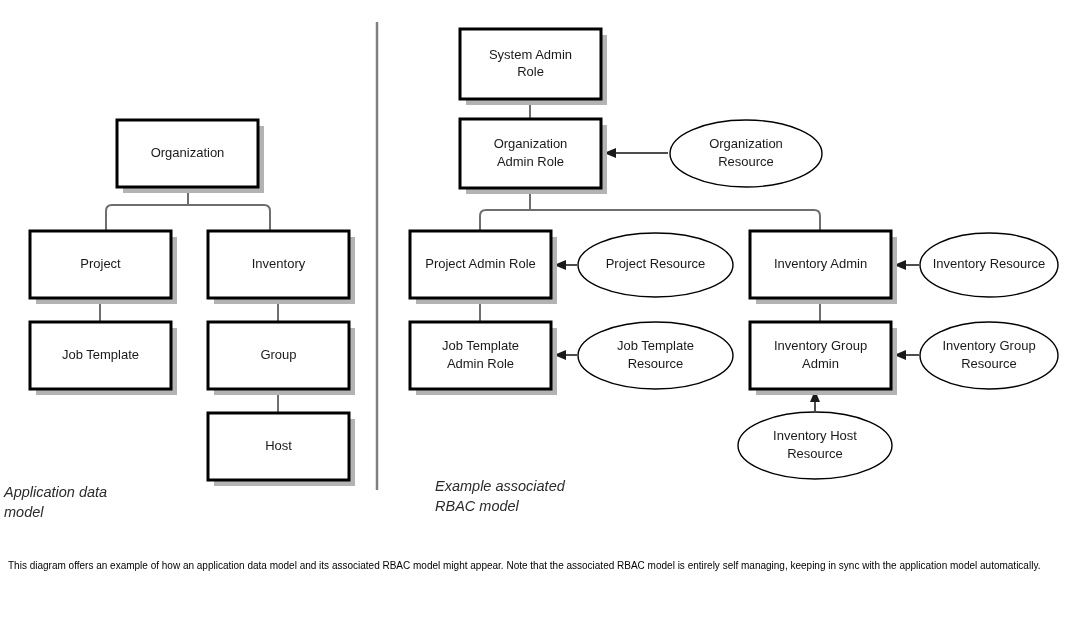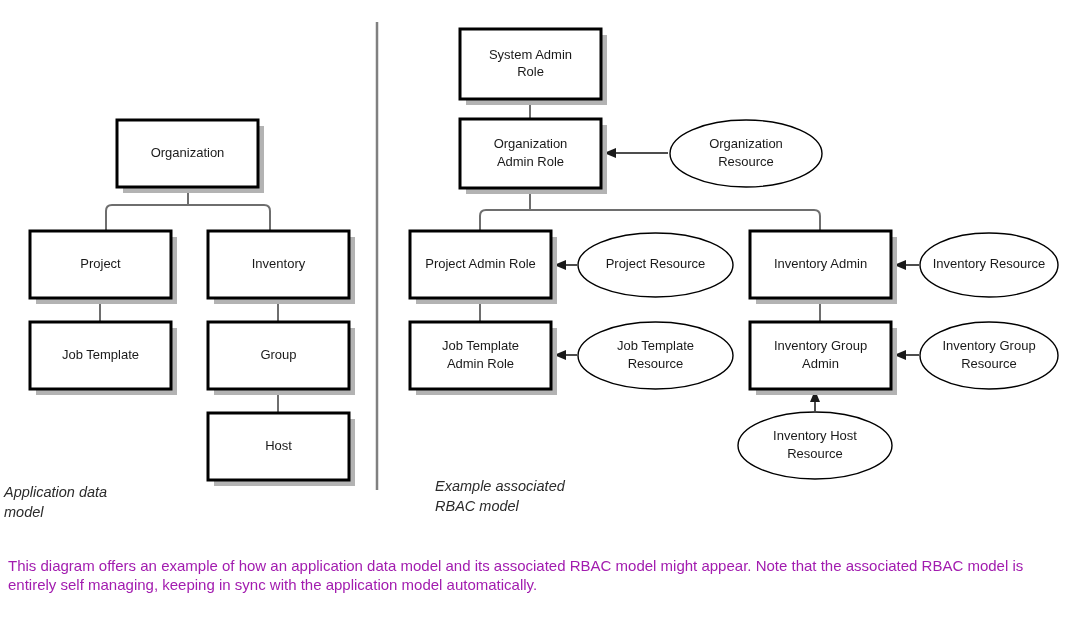--- a/index.html
+++ b/index.html
@@ -64,23 +64,23 @@
     font-size: 14.5px;
     font-style: italic;
     fill: #2b2b2b;
   }
   .paragraph-text {
     position: absolute;
     left: 8px;
     top: 556px;
     width: 1046px;
     font-family: "Liberation Sans", sans-serif;
-    font-size: 15px;
+    font-size: 10px;
     line-height: 19px;
-    color: #a21caf;
+    color: #000000;
   }
 </style>
 </head>
 <body>
 
 <div id="page">
 
   <svg id="diagram-svg" viewBox="0 0 1078 620">
 
     <g>

